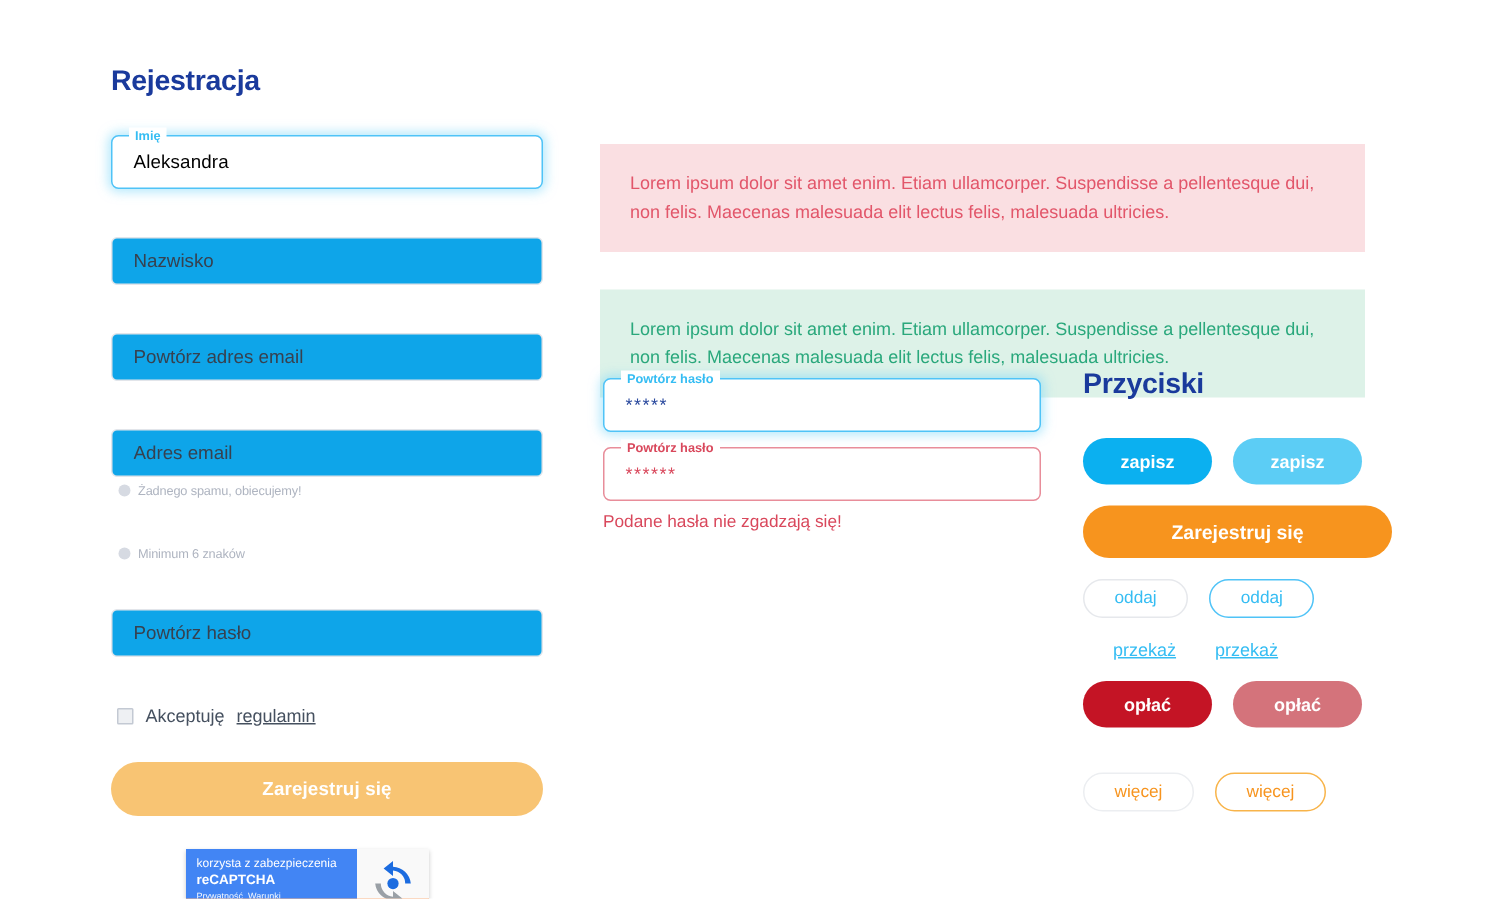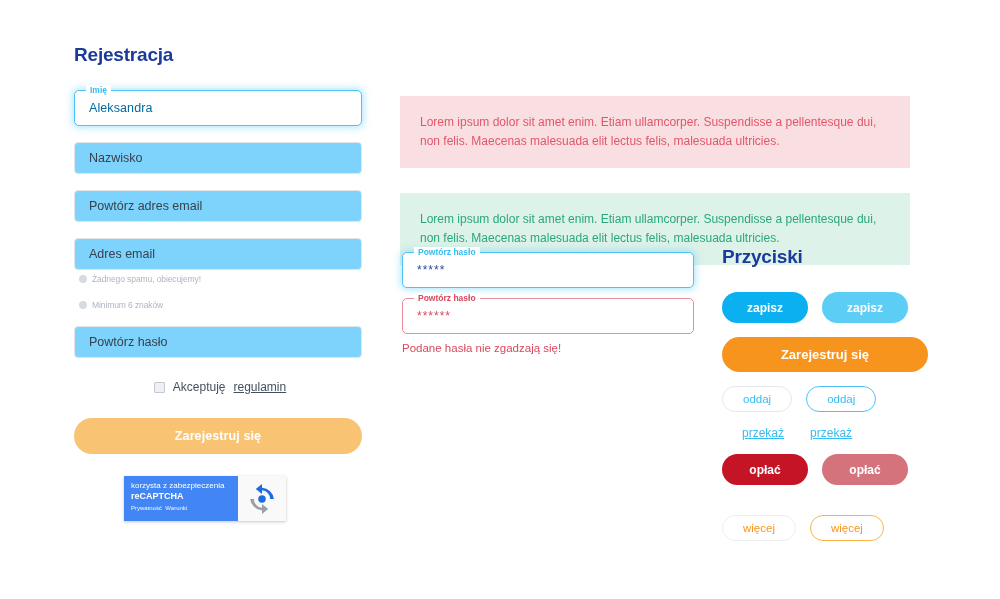--- a/index.html
+++ b/index.html
@@ -21,27 +21,27 @@
   .heading {
     font-size: 19px;
     font-weight: bold;
     color: #1a3a9c;
     letter-spacing: -0.2px;
     margin: 0 0 24px 0;
   }
   .heading-right { }
 
   
-  .field-wrap { position: relative; margin-bottom: 16px; }
+  .field-wrap { position: relative; margin-bottom: 32px; }
   .inp {
     width: 288px;
     height: 32px;
     border: 1px solid #e2e5ea;
     border-radius: 4px;
-    background: #7dd3fc;
+    background: #0ea5e9;
     font-family: "Liberation Sans", sans-serif;
     font-size: 12.5px;
     color: #2e3440;
     padding: 0 14px;
     outline: none;
     display: block;
   }
   .inp::placeholder { color: #37414f; opacity: 1; }
 
   
@@ -62,42 +62,42 @@
     font-size: 8.5px;
     font-weight: bold;
     color: #35bdf3;
     line-height: 11px;
     white-space: nowrap;
   }
   .nf .nf-val {
     position: absolute;
     left: 14px; top: 10px;
     font-size: 12.5px;
-    color: #0369a1;
+    color: #000000;
     letter-spacing: 0.1px;
   }
 
   
   .helper {
     display: flex; align-items: center; gap: 5px;
     margin: 4px 0 0 5px;
     font-size: 8.5px;
     color: #aeb4c0;
     letter-spacing: -0.1px;
   }
   .dot-icon {
     width: 8px; height: 8px; border-radius: 50%;
     background: #d6dae2; display: inline-block; flex: none;
   }
 
   
   .chk-row {
     display: flex; align-items: center; gap: 8px;
     margin: 22px 0 0 4px;
-    font-size: 12px; color: #45505f; justify-content: center;
+    font-size: 12px; color: #45505f;
   }
   .chk-box {
     width: 11px; height: 11px;
     border: 1px solid #c3c9d3;
     background: #eef0f3;
     border-radius: 1px; flex: none;
   }
   .chk-row a, .link-u {
     color: #45505f; text-decoration: underline;
   }

